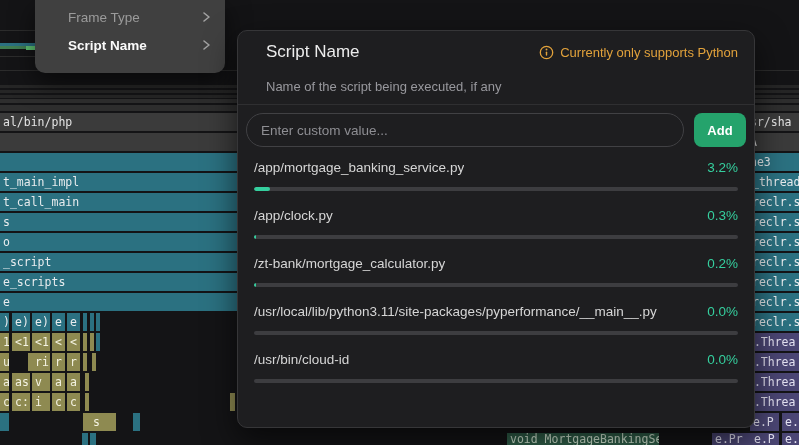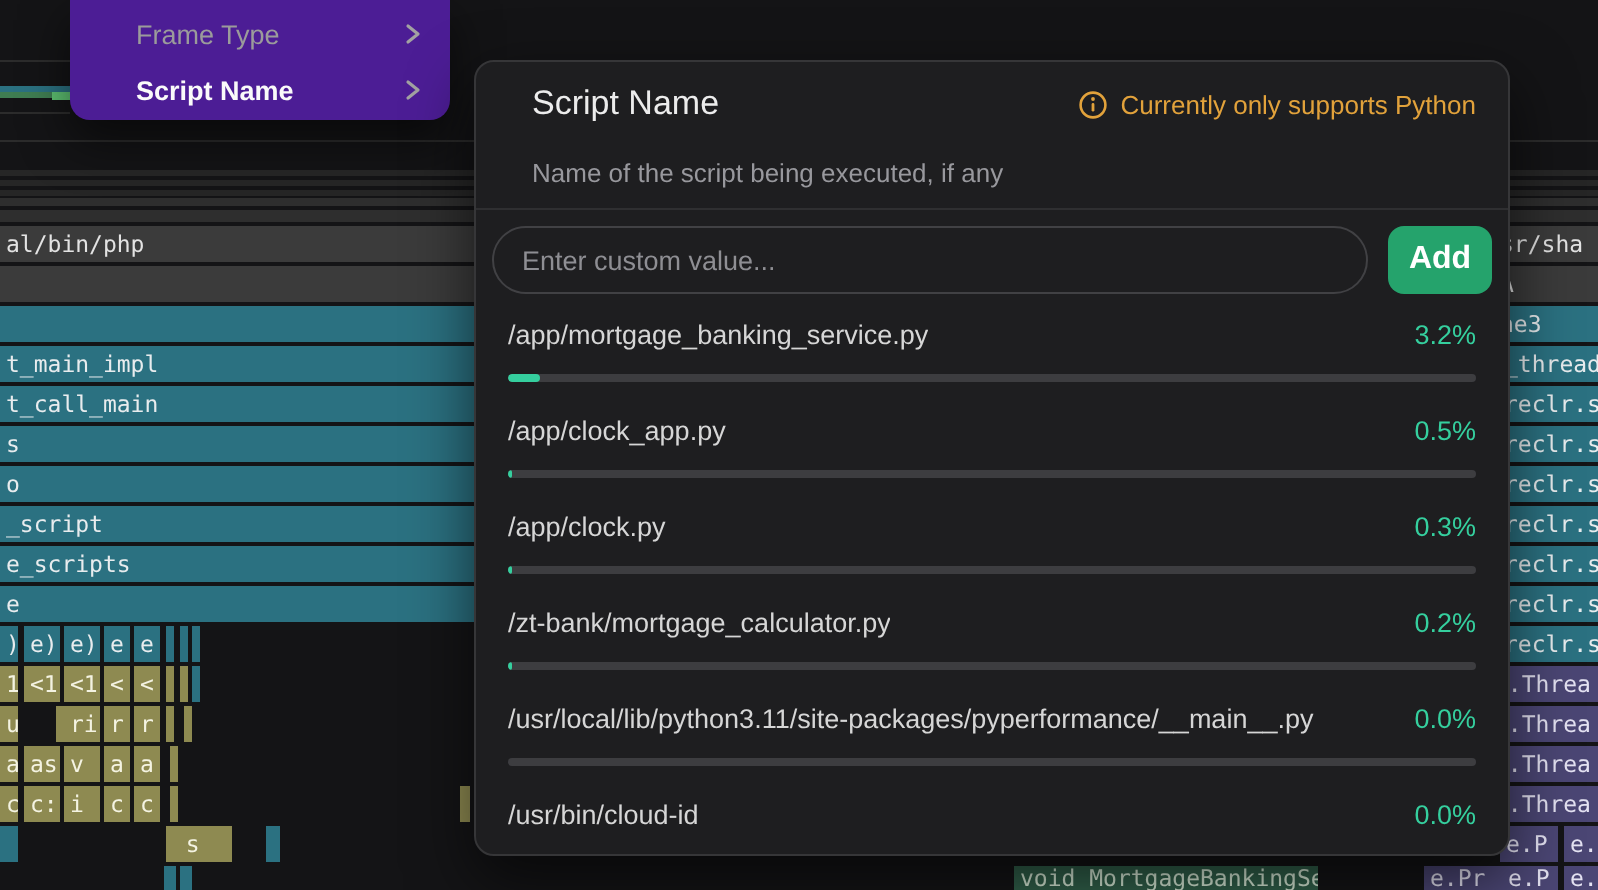--- a/index.html
+++ b/index.html
@@ -18,22 +18,22 @@
   .c-gray{background:#3b3b3b;color:#e3e3e3}
   .c-green{background:#31614b;color:#d9ecd9}
   .c-row{background:#262626}
   .c-rowb{background:#2e2e2e}
   .c-line{background:#2c2c2c}
   .c-mm1{background:#2b7181}
   .c-mm2{background:#3f7d52}
   .c-mm2b{background:#5ec272}
 
   
-  #context-menu{position:absolute;left:35px;top:0;width:190px;height:60px;
-    background:#4c1d95;border-radius:0 0 10px 10px;
+  #context-menu{position:absolute;left:35px;top:0;width:190px;height:73px;
+    background:#404040;border-radius:0 0 10px 10px;
     box-shadow:0 10px 24px rgba(0,0,0,.55);padding-top:3px;z-index:5}
   .menu-item{height:28px;display:flex;align-items:center;
     padding:0 14px 0 33px;color:#9b9b9b;font-size:13.5px;cursor:default}
   .menu-item.active{color:#fafafa;font-weight:700}
   .menu-item .chev{margin-left:auto;display:flex;align-items:center}
 
   
   #popup{position:absolute;left:237px;top:30px;width:518px;height:398px;
     background:#1e1e20;border:1px solid #363638;border-radius:10px;
     box-shadow:0 12px 32px rgba(0,0,0,.6);z-index:6;overflow:hidden}
@@ -43,21 +43,21 @@
   .popup-badge{margin-left:auto;display:flex;align-items:center;gap:6px;
     color:#e2a23b;font-size:13px}
   .popup-subtitle{color:#98989d;font-size:13px;line-height:18px;margin-top:15px}
   .divider{height:1px;background:#2f2f31}
   .input-row{display:flex;align-items:center;gap:10px;padding:8px;height:50px}
   #custom-input{flex:1;height:34px;background:transparent;
     border:1px solid #414144;border-radius:17px;color:#ddd;font-size:13.5px;
     padding:0 14px;outline:none;font-family:inherit}
   #custom-input::placeholder{color:#8e8e93}
   #add-btn{width:52px;height:34px;background:#25a36c;color:#fff;border:none;
-    border-radius:8px;font-size:16px;font-weight:700;font-family:inherit;cursor:pointer}
+    border-radius:8px;font-size:13px;font-weight:700;font-family:inherit;cursor:pointer}
   .script-list{padding:0 16px}
   .script-item{height:48px;padding-top:5px}
   .item-row{display:flex;align-items:flex-start;height:18px}
   .item-name{color:#d6d6d6;font-size:13.5px;white-space:nowrap;overflow:hidden}
   .item-pct{margin-left:auto;color:#35cf9e;font-size:13.5px;padding-left:8px;flex:none}
   .item-bar{margin-top:9px;height:4px;background:#3d3d40;border-radius:2px;overflow:hidden}
   .item-fill{height:100%;background:#35cf9e;border-radius:2px;width:0}
 </style>
 </head>
 <body>
@@ -194,29 +194,20 @@
     <div class="item-row">
       <span class="item-name">/app/mortgage_banking_service.py</span>
       <span class="item-pct">3.2%</span>
     </div>
     <div class="item-bar">
       <div class="item-fill" style="width: 16px;"></div>
     </div>
   </div>
         <div class="script-item">
     <div class="item-row">
-      <span class="item-name">/app/clock_app.py</span>
-      <span class="item-pct">0.5%</span>
-    </div>
-    <div class="item-bar">
-      <div class="item-fill" style="width: 2px;"></div>
-    </div>
-  </div>
-        <div class="script-item">
-    <div class="item-row">
       <span class="item-name">/app/clock.py</span>
       <span class="item-pct">0.3%</span>
     </div>
     <div class="item-bar">
       <div class="item-fill" style="width: 2px;"></div>
     </div>
   </div>
         <div class="script-item">
     <div class="item-row">
       <span class="item-name">/zt-bank/mortgage_calculator.py</span>

